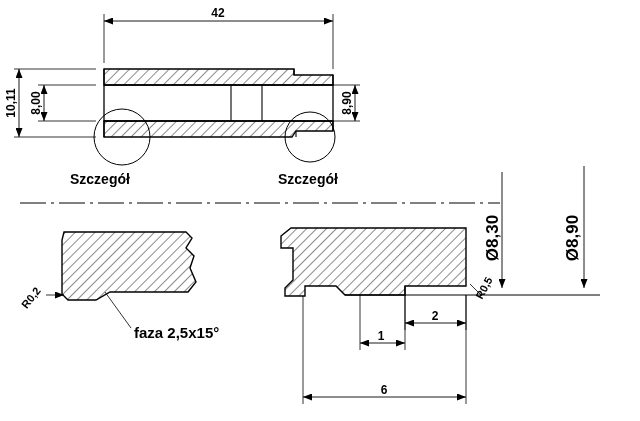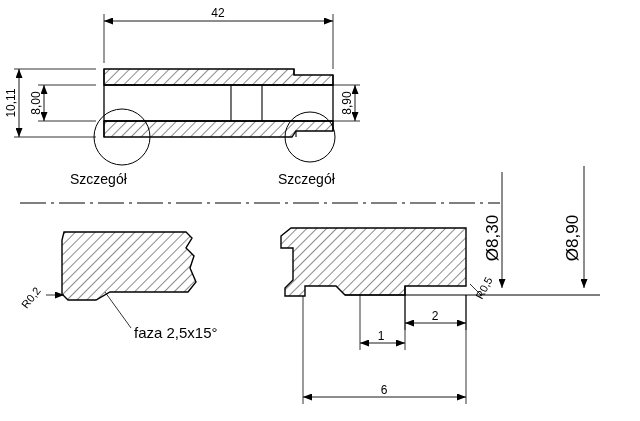--- a/index.html
+++ b/index.html
@@ -1,17 +1,17 @@
 <!DOCTYPE html>
 <html><head>
 <meta charset="utf-8">
 <style>
   html,body{margin:0;padding:0;background:#ffffff;}
   body{width:640px;height:421px;overflow:hidden;font-family:"Liberation Sans",sans-serif;}
-  #root{position:relative;width:640px;height:421px;}
+  #root{position:relative;width:640px;height:421px;font-weight:bold;}
   svg{position:absolute;left:0;top:0;}
   text{font-family:"Liberation Sans",sans-serif;fill:#000;}
 </style>
 </head>
 <body>
 
 <div id="root">
 <svg width="640" height="421" viewBox="0 0 640 421">
 
   <defs>

